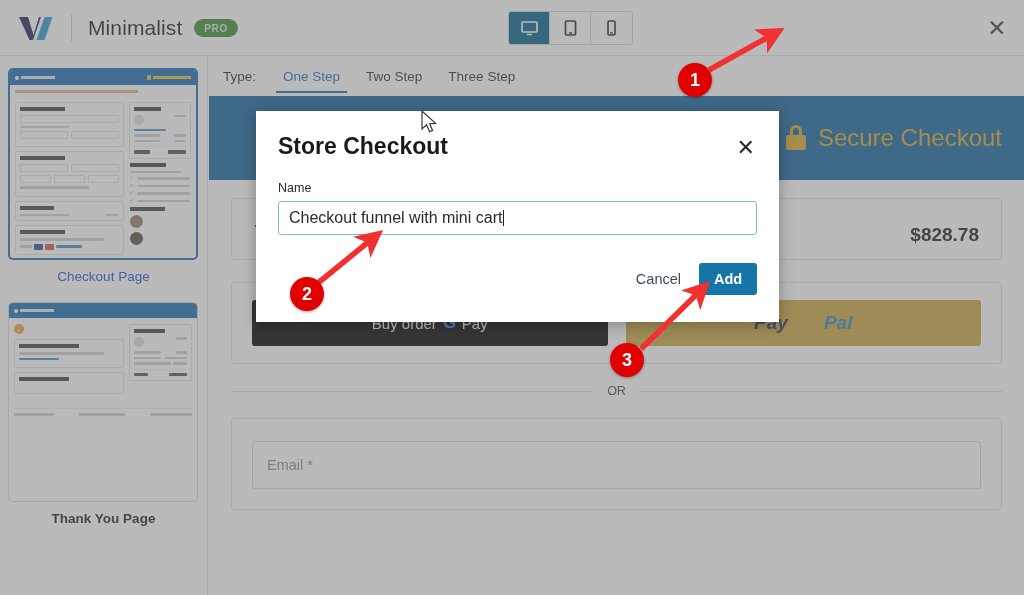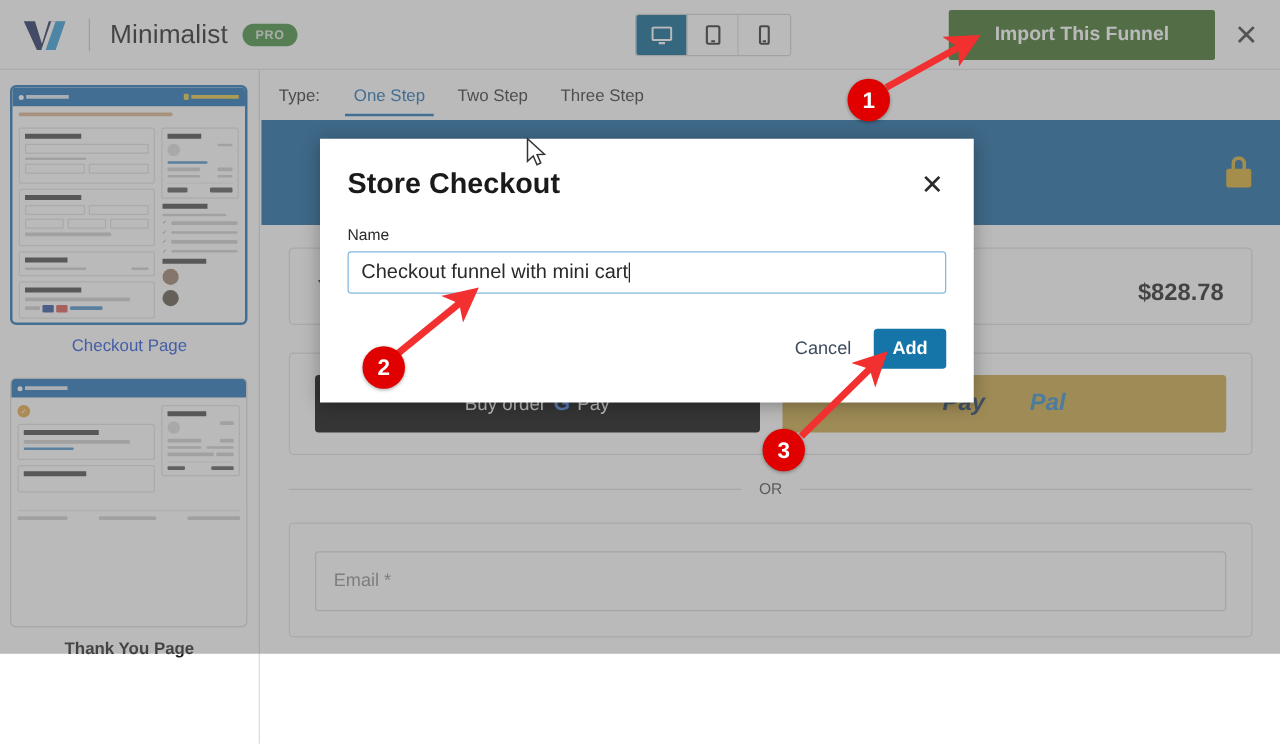--- a/index.html
+++ b/index.html
@@ -5,21 +5,21 @@
   * { box-sizing: border-box; margin: 0; padding: 0; }
   html, body {
     width: 1024px; height: 595px;
     font-family: "Liberation Sans", sans-serif;
     overflow: hidden;
     background: #ffffff;
   }
 
   #app {
     position: relative;
-    width: 1024px; height: 523px;
+    width: 1024px; height: 595px;
     background: #ffffff;
   }
 
   
   .dim-layer {
     position: absolute; inset: 0;
     background: #ffffff;
   }
   .dim-layer::after {
     content: "";
@@ -336,21 +336,20 @@
           </svg>
         </div>
         <div class="device-btn">
           <svg width="11" height="16" viewBox="0 0 11 16" stroke-width="1.7">
             <rect x="2" y="1" width="7" height="14" rx="1.2"></rect>
             <line x1="4.2" y1="13" x2="6.8" y2="13"></line>
           </svg>
         </div>
       </div>
 
-      <button class="import-btn">Import This Funnel</button>
       <div class="topbar-close">✕</div>
     </div>
 
     <div class="sidebar">
 
       <div class="thumb-wrap">
         <div class="thumb-card">
           <div class="mini-head">
             <span class="mini-logo">
               <span class="mini-dot"></span>
@@ -549,20 +548,21 @@
         <span class="type-tab active">One Step</span>
         <span class="type-tab">Two Step</span>
         <span class="type-tab">Three Step</span>
       </div>
 
       <div class="preview-banner">
         <span class="lock-icon">
           <span class="shackle"></span>
             <span class="body"></span>
         </span>
+        <span class="secure-text">Secure Checkout</span>
       </div>
 
       <div class="preview-body">
 
         <div class="order-card">
           <span class="order-text">Your order summary</span>
           <span class="order-price">$828.78</span>
         </div>
 
         <div class="pay-card">

